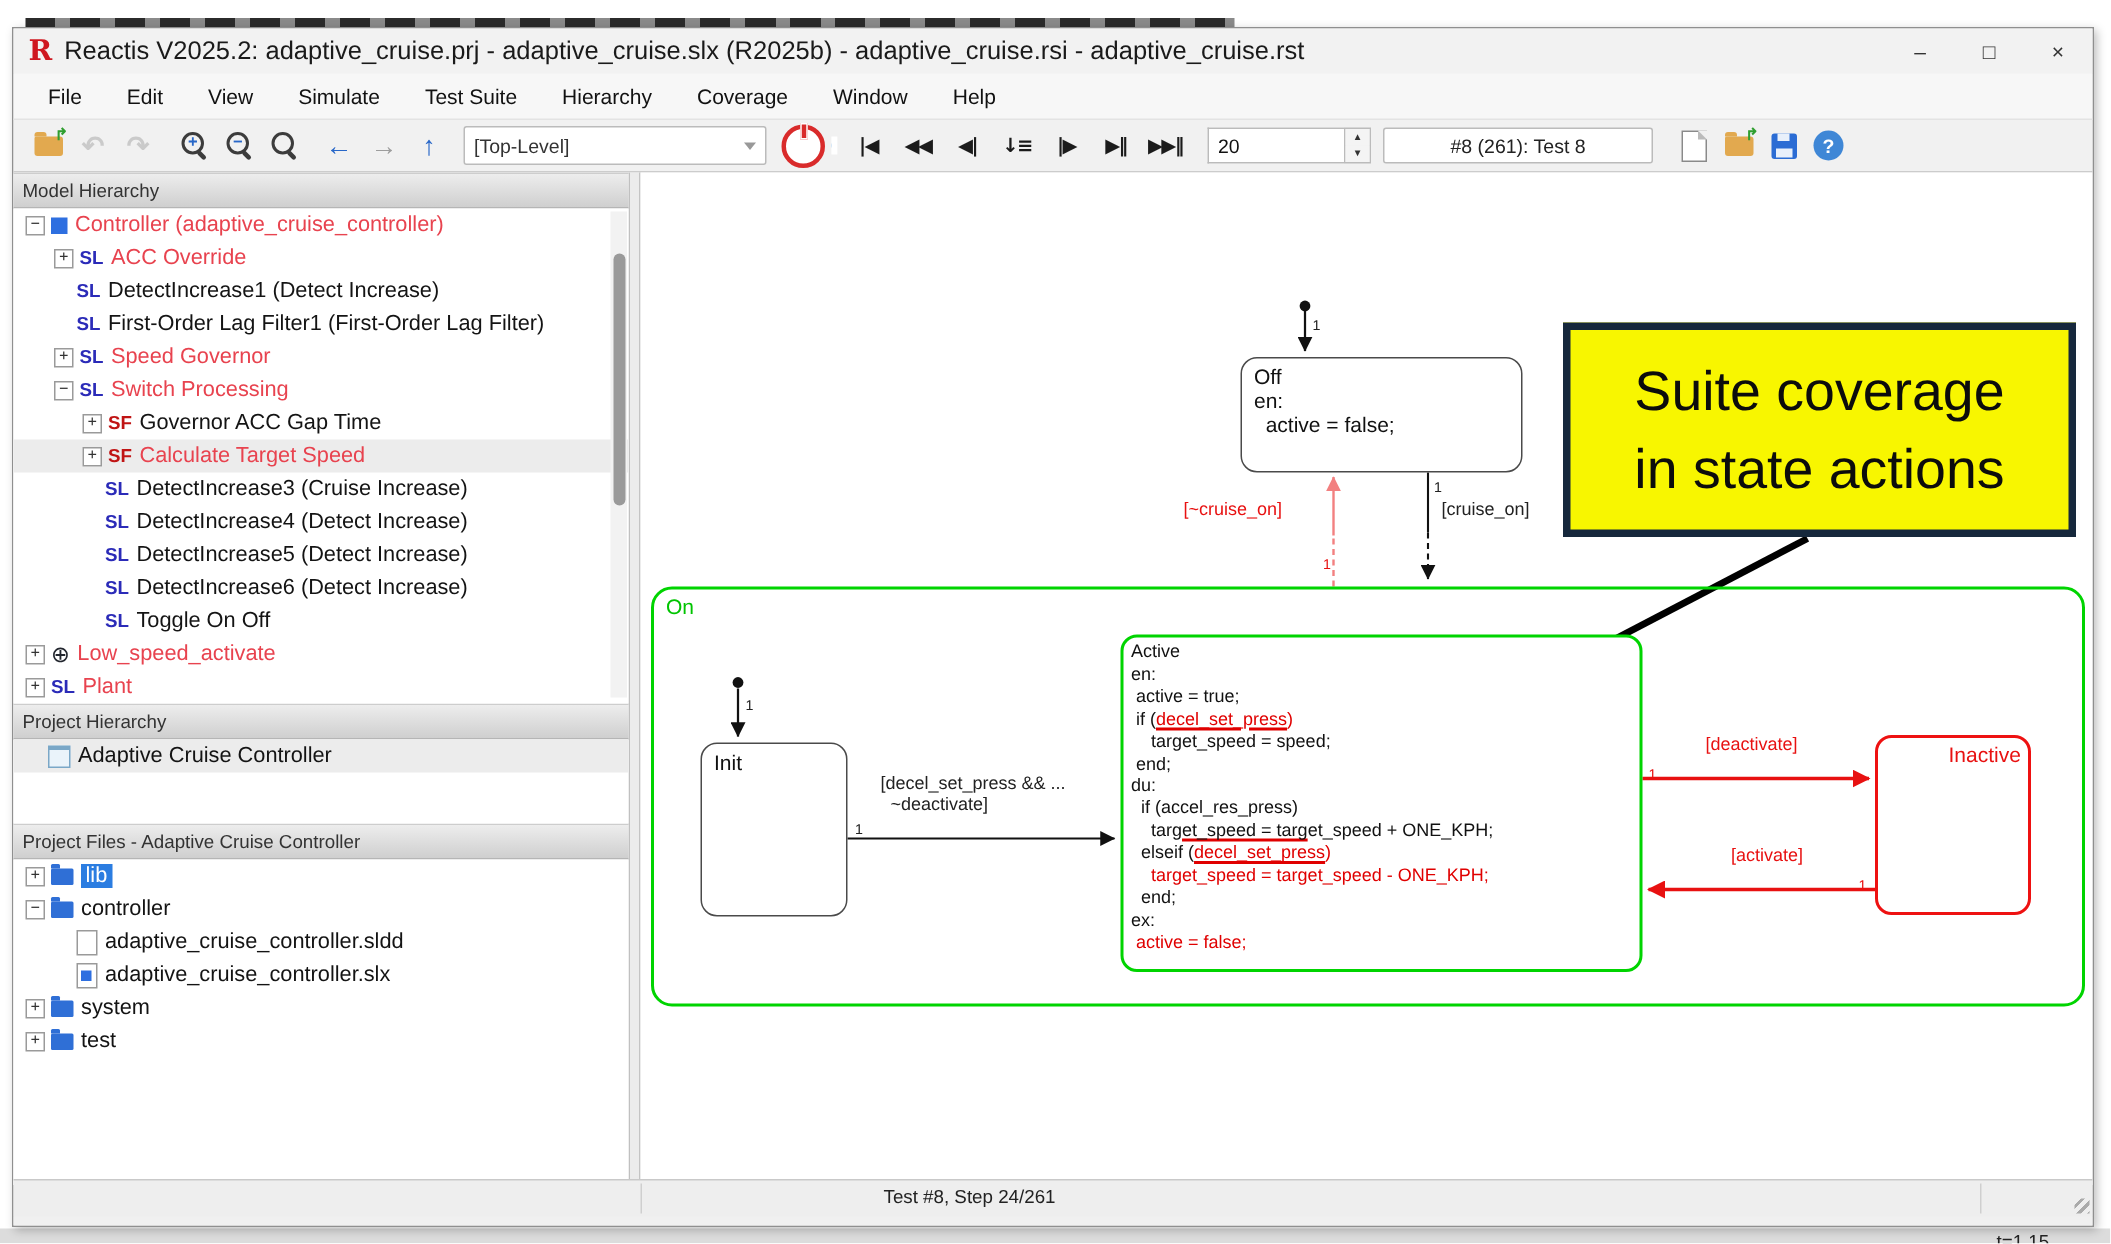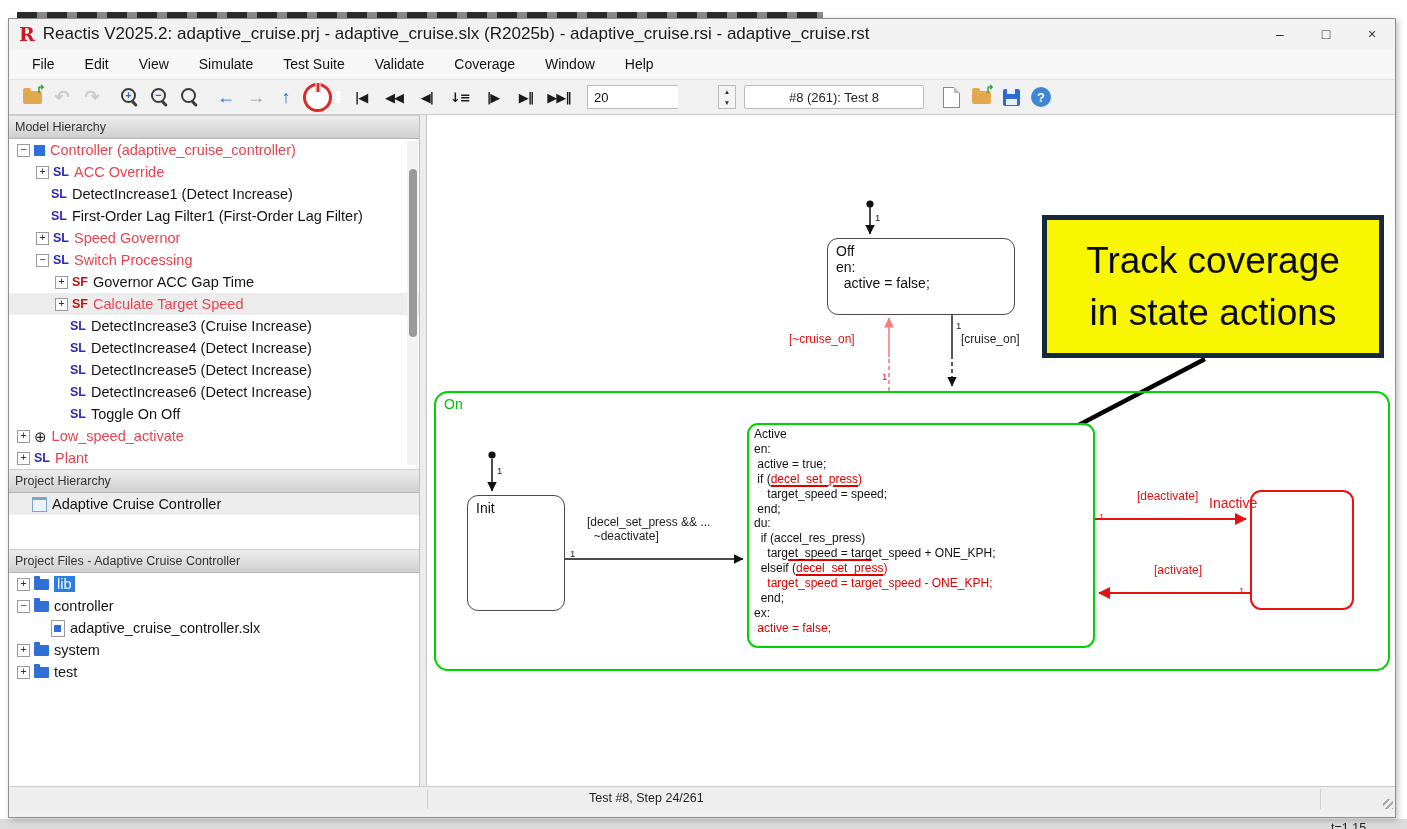--- a/index.html
+++ b/index.html
@@ -36,21 +36,21 @@
   .mag .handle{position:absolute;left:13px;top:13px;width:7px;height:2.6px;background:#3c3c3c;transform:rotate(45deg);transform-origin:0 0;border-radius:2px;}
   .combo{width:188px;height:24px;background:#fff;border:1px solid #bbb;border-radius:2px;display:flex;align-items:center;
          padding:0 6px;font-size:13px;color:#333;margin:0 10px 0 6px;}
   .combo .chev{margin-left:auto;width:0;height:0;border-left:4px solid transparent;border-right:4px solid transparent;border-top:5px solid #999;}
   .power-btn{width:23px;height:23px;border-radius:50%;border:3px solid #d92b2b;background:#fff;position:relative;}
   .power-btn:before{content:"";position:absolute;left:50%;top:-4px;width:3px;height:9px;background:#d92b2b;transform:translateX(-50%);border:1.5px solid #fff;}
   .run-wrap{background:#cfe6fa;border:1px solid #8fbde6;border-radius:3px;padding:1px;margin-right:8px;}
   .run-btn{width:23px;height:23px;border-radius:50%;background:#1fa01f;position:relative;}
   .run-btn:before{content:"";position:absolute;left:50%;top:50%;width:3.5px;height:12px;background:#fff;transform:translate(-50%,-50%);}
   .media{font-size:13px;font-weight:bold;color:#1b1b1b;letter-spacing:-1px;margin-right:7px;font-family:"DejaVu Sans",sans-serif;}
-  .spin{display:flex;align-items:stretch;height:24px;margin:0 8px;gap:40px;}
+  .spin{display:flex;align-items:stretch;height:24px;margin:0 8px;}
   .spin input{width:82px;border:1px solid #bbb;border-right:none;font-size:13px;padding-left:6px;color:#111;
               font-family:"Liberation Sans",sans-serif;background:#fff;}
   .spin .btns{display:flex;flex-direction:column;border:1px solid #bbb;}
   .spin .btns span{flex:1;width:16px;display:flex;align-items:center;justify-content:center;font-size:6.5px;color:#333;background:#f4f4f4;}
   .testfield{width:178px;height:22px;border:1px solid #bbb;border-radius:2px;background:#fff;display:flex;align-items:center;
              justify-content:center;font-size:13px;color:#222;margin-right:14px;}
   .newdoc{position:relative;width:15px;height:19px;background:#fff;border:1.4px solid #8a8a8a;}
   .newdoc:after{content:"";position:absolute;right:-1px;top:-1px;border-style:solid;border-width:0 6px 6px 0;border-color:transparent #f1f1f1 #bbb transparent;}
   .floppy{position:relative;width:17px;height:17px;background:#2b6cd4;border-radius:2px;}
   .floppy:before{content:"";position:absolute;left:4px;top:0;width:8px;height:5px;background:#e8f0fb;}
@@ -133,21 +133,21 @@
         <span class="win-btn">×</span>
       </span>
     </div>
 
     <div class="menubar" id="menubar">
         <span class="menu-item">File</span>
         <span class="menu-item">Edit</span>
         <span class="menu-item">View</span>
         <span class="menu-item">Simulate</span>
         <span class="menu-item">Test Suite</span>
-        <span class="menu-item">Validate</span>
+        <span class="menu-item">Hierarchy</span>
         <span class="menu-item">Coverage</span>
         <span class="menu-item">Window</span>
         <span class="menu-item">Help</span>
       </div>
 
     <div class="toolbar">
       <span class="tb">
         <span class="folder-ico">
             <span class="green-arrow">↱</span>
           </span>
@@ -168,20 +168,24 @@
         </span>
       <span class="tb" style="margin-right:10px;">
           <span class="mag">
             <span class="lens"></span>
             <span class="handle"></span>
           </span>
         </span>
       <span class="tb glyph">←</span>
       <span class="tb glyph gray">→</span>
       <span class="tb glyph">↑</span>
+      <span class="combo">
+        <span>[Top-Level]</span>
+        <span class="chev"></span>
+      </span>
       <span class="tb">
           <span class="power-btn"></span>
         </span>
       <span class="run-wrap"><span class="run-btn"></span></span>
       <span id="media-buttons"><span class="tb media">|◀</span><span class="tb media">◀◀</span><span class="tb media">◀|</span><span class="tb media">↓≡</span><span class="tb media">|▶</span><span class="tb media">▶‖</span><span class="tb media">▶▶‖</span></span>
       <span class="spin">
         <input value="20" style="">
         <span class="btns">
           <span>▲</span>
           <span>▼</span>
@@ -299,20 +303,25 @@
         <div class="tree tree-pf" id="tree-pf">
             <div class="tree-row" style="padding-left: 8px;">
               <span class="expand">+</span>
               <span class="ico ico-folder"></span>
               <span class="lbl sel-blue">lib</span>
             </div>
             <div class="tree-row" style="padding-left: 8px;">
               <span class="expand">−</span>
               <span class="ico ico-folder"></span>
               <span class="lbl">controller</span>
+            </div>
+            <div class="tree-row" style="padding-left: 27px;">
+              <span class="expand spacer"></span>
+              <span class="ico ico-file"></span>
+              <span class="lbl">adaptive_cruise_controller.sldd</span>
             </div>
             <div class="tree-row" style="padding-left: 27px;">
               <span class="expand spacer"></span>
               <span class="ico ico-file slx"></span>
               <span class="lbl">adaptive_cruise_controller.slx</span>
             </div>
             <div class="tree-row" style="padding-left: 8px;">
               <span class="expand">+</span>
               <span class="ico ico-folder"></span>
               <span class="lbl">system</span>
@@ -372,38 +381,38 @@
 en:
   active = false;</div>
 
         <div class="state st-init"></div>
         <div class="st-label pre" style="left:49px;top:385px;color:#111;">Init</div>
 
         <div class="state st-active"></div>
         <div class="code" id="active-code"><div><span class="">Active</span></div><div><span class="">en:</span></div><div><span class=""> active = true;</span></div><div><span class=""> if (</span><span class="red uline">decel_set_press</span><span class="red ">)</span></div><div><span class="">    target_speed = speed;</span></div><div><span class=""> end;</span></div><div><span class="">du:</span></div><div><span class="">  if (accel_res_press)</span></div><div><span class="">    targ</span><span class="uline">et_speed = targ</span><span class="">et_speed + ONE_KPH;</span></div><div><span class="">  elseif (</span><span class="red uline">decel_set_press</span><span class="red ">)</span></div><div><span class="red ">    target_speed = target_speed - ONE_KPH;</span></div><div><span class="">  end;</span></div><div><span class="">ex:</span></div><div><span class="red "> active = false;</span></div></div>
 
         <div class="state st-inactive"></div>
-        <div class="st-label pre" style="left:782px;top:380px;color:#e81111;">Inactive</div>
+        <div class="st-label pre" style="left:872px;top:380px;color:#e81111;">Inactive</div>
 
         <div class="tlabel red" style="left:362px;top:217px;">[~cruise_on]</div>
         <div class="tlabel" style="left:534px;top:217px;">[cruise_on]</div>
         <div class="tlabel" style="left:160px;top:400px;">[decel_set_press &amp;&amp; ...
   ~deactivate]</div>
         <div class="tlabel red" style="left:710px;top:374px;">[deactivate]</div>
         <div class="tlabel red" style="left:727px;top:448px;">[activate]</div>
 
         <span class="tick" style="left:448px;top:97px;">1</span>
         <span class="tick red" style="left:455px;top:256px;">1</span>
         <span class="tick" style="left:529px;top:205px;">1</span>
         <span class="tick" style="left:70px;top:350px;">1</span>
         <span class="tick" style="left:143px;top:433px;">1</span>
         <span class="tick red" style="left:672px;top:396px;">1</span>
         <span class="tick red" style="left:812px;top:470px;">1</span>
 
-        <div class="callout">Track coverage
+        <div class="callout">Suite coverage
 in state actions</div>
       </div>
     </div>
 
     <div class="statusbar">
       <div class="sep" style="left:418px;"></div>
       <div class="sep" style="left:1311px;"></div>
       <span style="position:absolute;left:580px;top:4px;">Test #8, Step 24/261</span>
       <span style="position:absolute;left:1322px;top:4px;margin-top:30px;">t=1.15</span>
       <span class="grip"></span>

